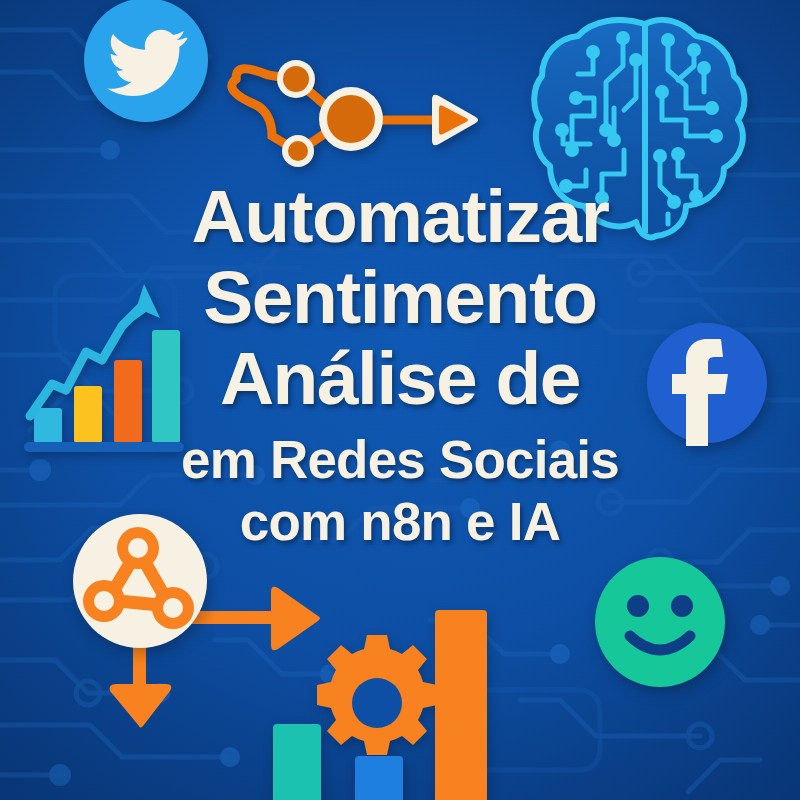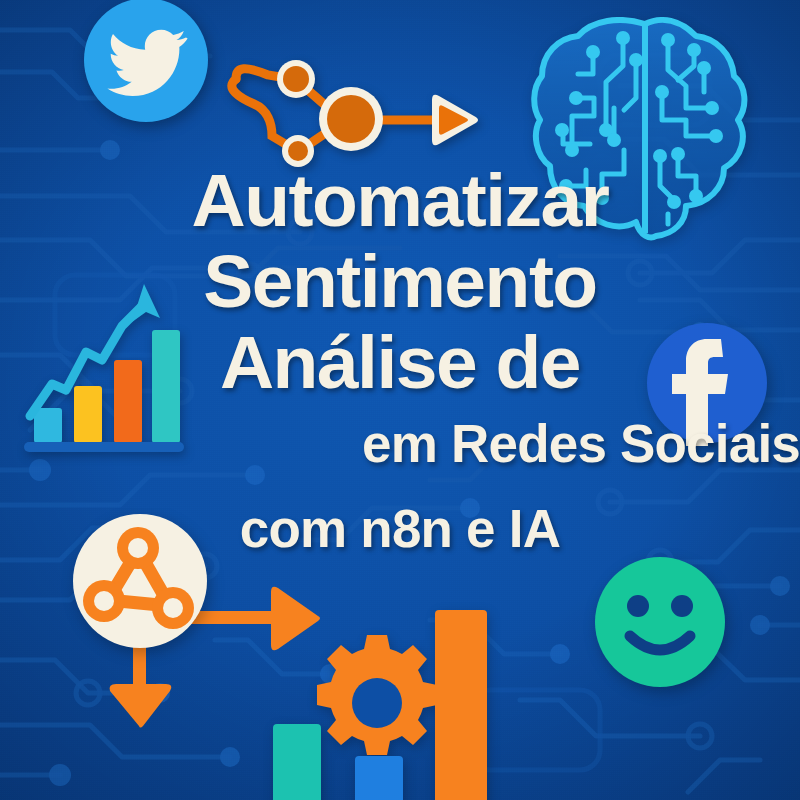--- a/index.html
+++ b/index.html
@@ -59,24 +59,23 @@
     white-space: nowrap;
   }
   .sub-line {
     color: #f6f1e3;
     font-weight: 700;
     font-size: 53px;
     line-height: 62px;
     letter-spacing: -0.8px;
     text-shadow: 2px 3px 5px rgba(0,0,0,.38);
     white-space: nowrap;
-    margin-top: 23px;
-  }
-  #title-1 { margin-top: 0; }
-  #sub-1 { margin-top: 10px; text-align: right; }
+  }
+  #title-1 { margin-top: 16px; }
+  #sub-1 { margin-top: 10px; }
 </style>
 </head>
 <body>
 
 <div id="poster">
 
   <svg class="layer" viewBox="0 0 800 800" xmlns="http://www.w3.org/2000/svg">
     <defs>
       <linearGradient id="bgGrad" x1="0" y1="0" x2="1" y2="1">
         <stop offset="0%" stop-color="#0f59b4"></stop>

